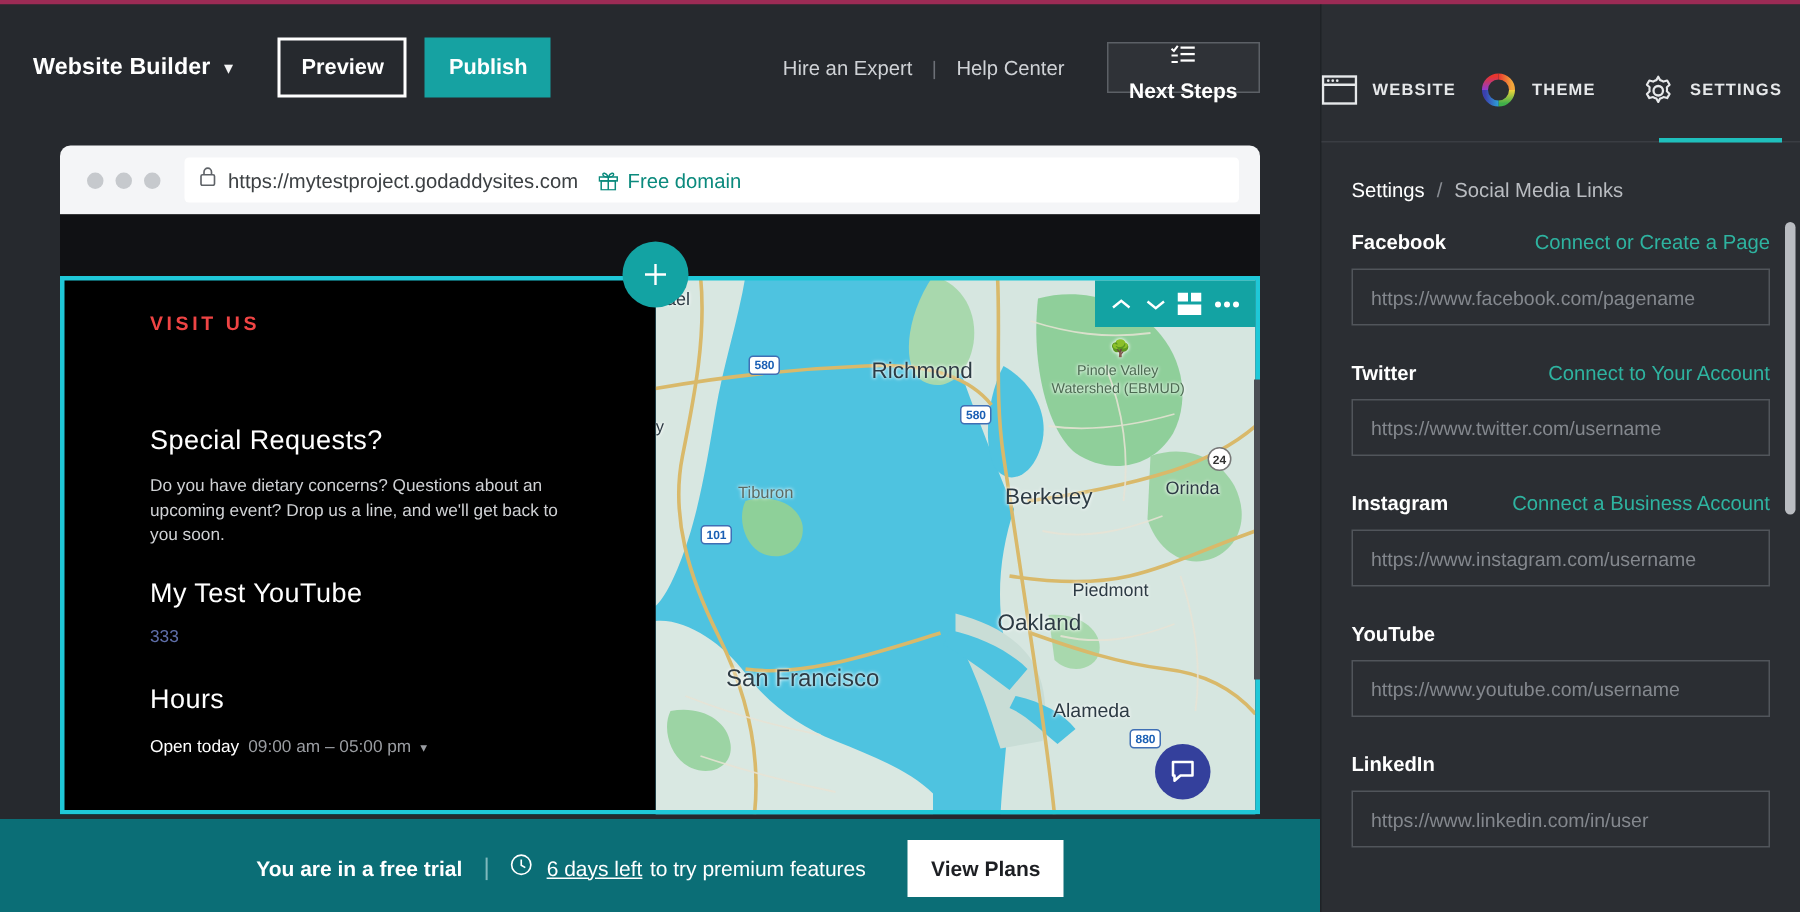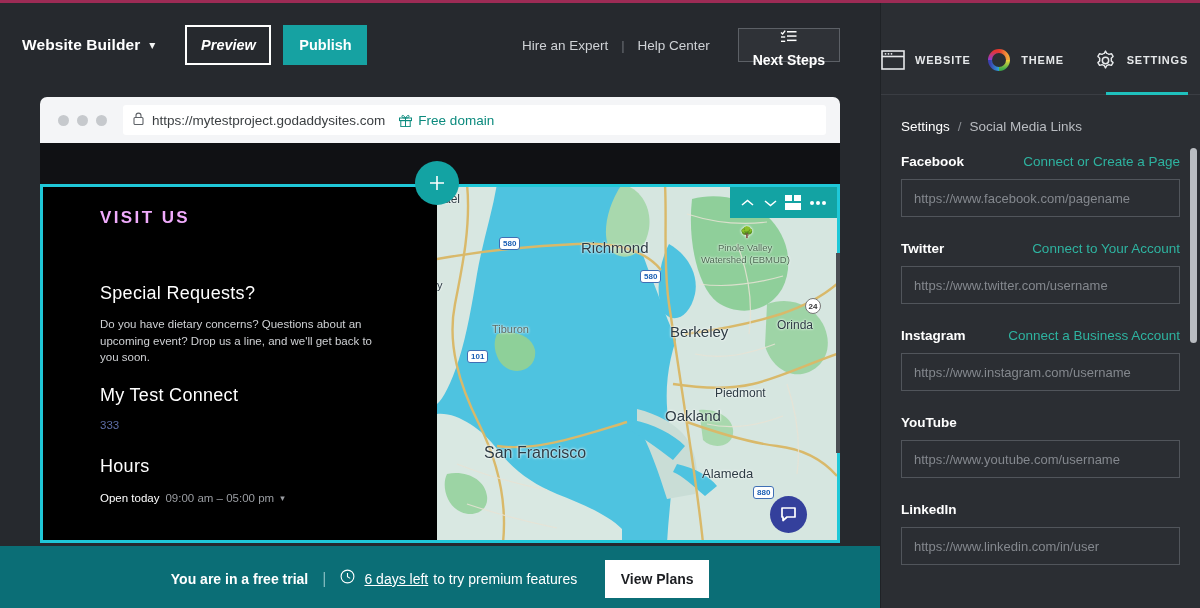--- a/index.html
+++ b/index.html
@@ -32,21 +32,20 @@
     margin-left: 22px; color: #fff; font-size: 15.5px; font-weight: bold;
     letter-spacing: .1px;
   }
   .brand .chev { font-size: 12px; font-weight: normal; opacity: .95; }
   .btn-preview {
     margin-left: 30px; width: 86px; height: 40px;
     border: 2px solid #fff; background: #26292e; color: #fff;
     font-size: 14.5px; font-weight: bold; font-family: inherit;
     display: flex; align-items: center; justify-content: center;
     cursor: pointer;
-    font-style: italic;
   }
   .btn-publish {
     margin-left: 12px; width: 84px; height: 40px;
     background: #16a2a2; color: #fff; border: none;
     font-size: 14.5px; font-weight: bold; font-family: inherit;
     display: flex; align-items: center; justify-content: center;
     cursor: pointer;
   }
   .top-right {
     margin-left: auto; display: flex; align-items: center; margin-right: 40px;
@@ -97,21 +96,21 @@
     border: 3px solid #1fc8d8; border-top-width: 3px;
     pointer-events: none; z-index: 9;
   }
   
   .visit-panel {
     position: absolute; left: 3px; top: 44px; width: 395px; height: 356px;
     background: #000; padding: 0;
   }
   .visit-us {
     position: absolute; left: 97px; top: 199px;
-    color: #f0abfc; font-size: 17px; font-weight: bold; letter-spacing: 2.4px;
+    color: #ef4444; font-size: 13px; font-weight: bold; letter-spacing: 2.4px;
   }
   .sp-req {
     position: absolute; left: 97px; top: 276px;
     color: #fff; font-size: 18px; font-weight: normal; letter-spacing: .3px;
   }
   .sp-body {
     position: absolute; left: 97px; top: 310px; width: 275px;
     color: #cfd1d4; font-size: 11.5px; line-height: 16.5px;
   }
   .proj-title {
@@ -378,21 +377,21 @@
             <path d="M3 3 H16 V12 H8 L4 15.5 V12 H3 Z" fill="none" stroke="#fff" stroke-width="1.7" stroke-linejoin="round"></path>
           </svg>
         </div>
       </div>
 
       <div class="visit-panel" style="top:44px;left:3px;width:394px;height:353px;">
       </div>
       <div class="visit-us" style="left:60px;top:65px;">VISIT US</div>
       <div class="sp-req" style="left:60px;top:140px;">Special Requests?</div>
       <div class="sp-body" style="left:60px;top:173px;">Do you have dietary concerns? Questions about an upcoming event? Drop us a line, and we'll get back to you soon.</div>
-      <div class="proj-title" style="left:60px;top:242px;">My Test Connect</div>
+      <div class="proj-title" style="left:60px;top:242px;">My Test YouTube</div>
       <div class="proj-sub" style="left:60px;top:276px;">333</div>
       <div class="hours-title" style="left:60px;top:313px;">Hours</div>
       <div class="hours-row" style="left:60px;top:349px;">
         <span class="lbl">Open today</span>
         <span class="val">09:00 am – 05:00 pm</span>
         <span class="cv">▾</span>
       </div>
 
       <div class="sel-outline"></div>
 

